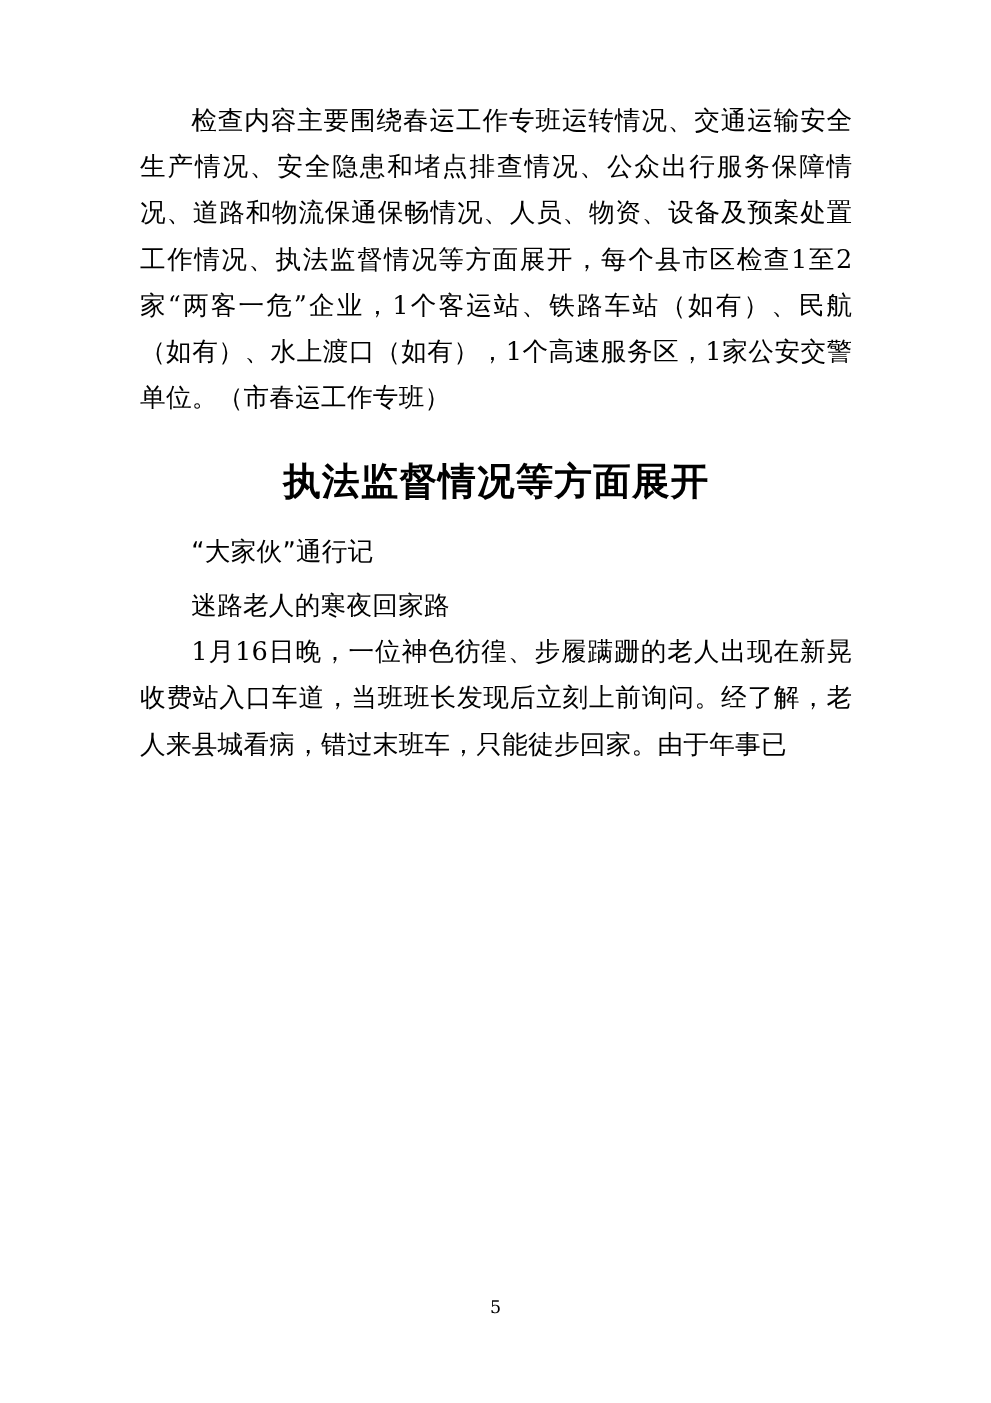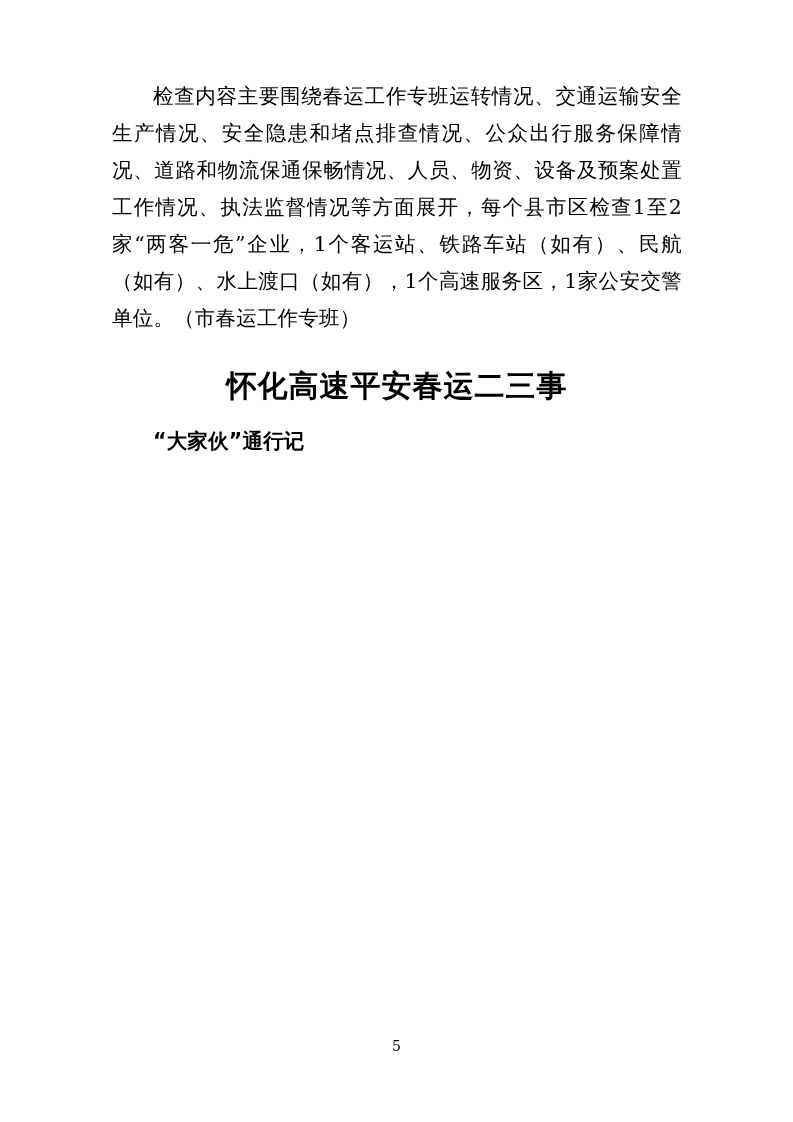--- a/index.html
+++ b/index.html
@@ -44,21 +44,21 @@
     line-height: 46px;
     text-align: center;
     font-weight: bold;
     letter-spacing: 1px;
     font-family: "DejaVu Sans", "Liberation Sans", sans-serif;
   }
   h2.sub-title {
     margin: 6px 0 0 0;
     font-size: 20.5px;
     line-height: 37px;
-    font-weight: bold;
+    font-weight: normal;
     text-indent: 2em;
     letter-spacing: 0.2px;
     font-family: "DejaVu Sans", "Liberation Sans", sans-serif;
   }
   .page-number {
     position: absolute;
     left: 0;
     top: 1038px;
     width: 793px;
     text-align: center;
@@ -68,24 +68,26 @@
   }
 </style>
 </head>
 <body>
 
 <div class="page">
   <div class="content">
 
     <p class="body-par">检查内容主要围绕春运工作专班运转情况、交通运输安全生产情况、安全隐患和堵点排查情况、公众出行服务保障情况、道路和物流保通保畅情况、人员、物资、设备及预案处置工作情况、执法监督情况等方面展开，每个县市区检查1至2家“两客一危”企业，1个客运站、铁路车站（如有）、民航（如有）、水上渡口（如有），1个高速服务区，1家公安交警单位。（市春运工作专班）</p>
 
-    <h1 class="article-title">怀化高速平安春运二三事</h1>
+    <h1 class="article-title">执法监督情况等方面展开</h1>
 
 
     <h2 class="sub-title">“大家伙”通行记</h2>
 
 
+    <h2 class="sub-title">迷路老人的寒夜回家路</h2>
 
+    <p class="body-par">1月16日晚，一位神色彷徨、步履蹒跚的老人出现在新晃收费站入口车道，当班班长发现后立刻上前询问。经了解，老人来县城看病，错过末班车，只能徒步回家。由于年事已</p>
 
   </div>
 
   <div class="page-number">5</div>
 </div>
 
 </body></html>

